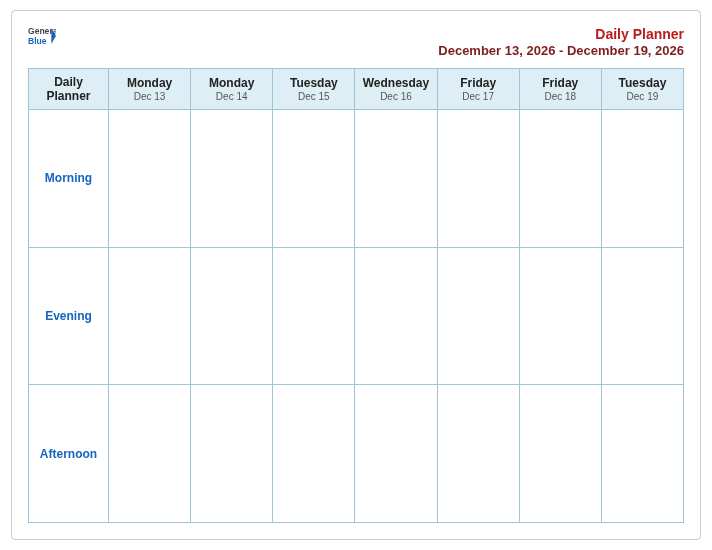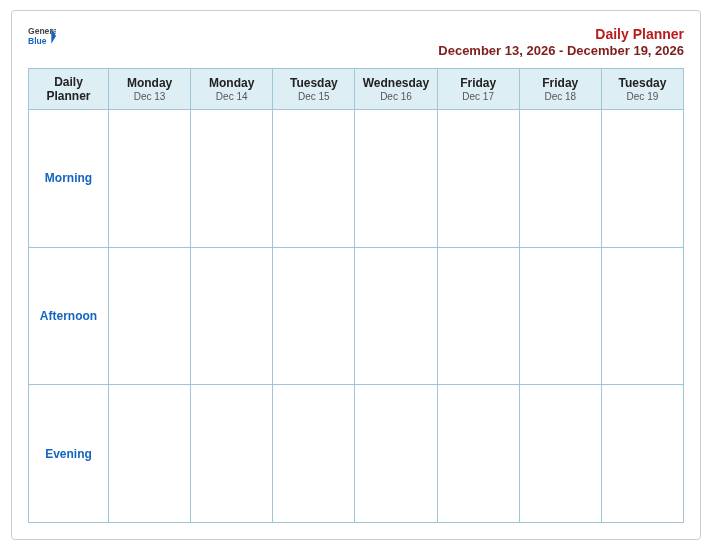--- a/index.html
+++ b/index.html
@@ -173,31 +173,31 @@
         <td class="label-cell">Morning</td>
         <td></td>
         <td></td>
         <td></td>
         <td></td>
         <td></td>
         <td></td>
         <td></td>
       </tr>
       <tr>
+        <td class="label-cell">Evening</td>
+        <td></td>
+        <td></td>
+        <td></td>
+        <td></td>
+        <td></td>
+        <td></td>
+        <td></td>
+      </tr>
+      <tr>
         <td class="label-cell">Afternoon</td>
-        <td></td>
-        <td></td>
-        <td></td>
-        <td></td>
-        <td></td>
-        <td></td>
-        <td></td>
-      </tr>
-      <tr>
-        <td class="label-cell">Evening</td>
         <td></td>
         <td></td>
         <td></td>
         <td></td>
         <td></td>
         <td></td>
         <td></td>
       </tr>
     </tbody>
   </table>

